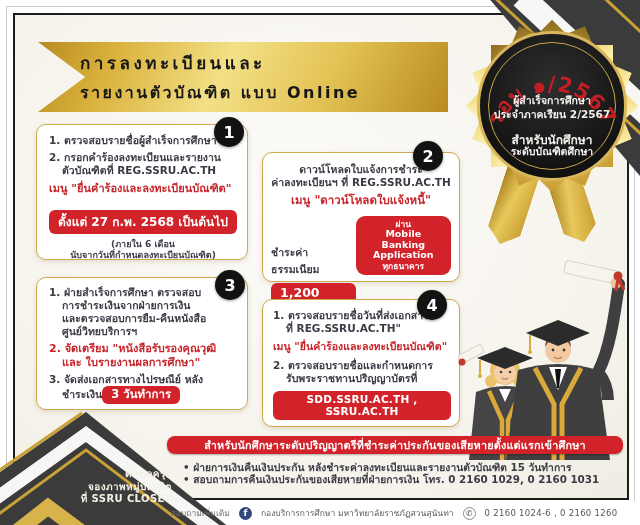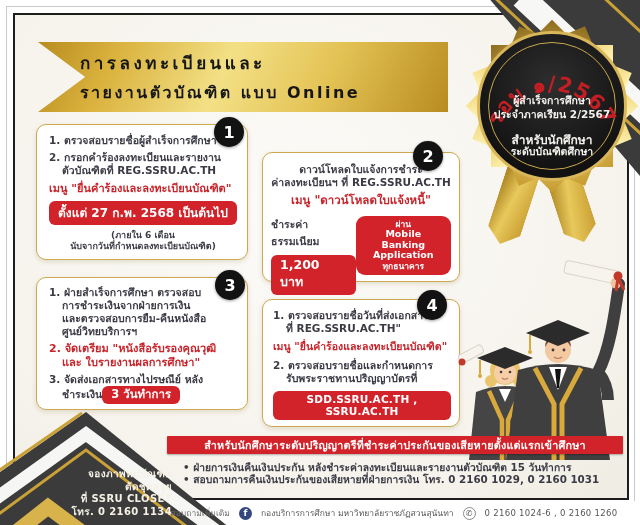--- a/index.html
+++ b/index.html
@@ -68,47 +68,47 @@
 
   .li { font-size:10.5px; font-weight:bold; line-height:13px; }
   .ind { padding-left:13px; }
   .red-text { color:#c8242b; font-weight:bold; font-size:11px; line-height:13.5px; }
   .red-pill { display:inline-block; background:#d2232a; color:#fff; font-weight:bold;
       padding:2px 9px 3px 9px; border-radius:6px; }
   .center { text-align:center; }
   .note { font-size:9px; font-weight:bold; line-height:11px; color:#3b3b46; }
 
   .box1 .menu { margin-top:5px; }
-  .box1 .pill-row { margin-top:5px; text-align:left; }
+  .box1 .pill-row { margin-top:14px; text-align:left; }
   .box1 .red-pill { font-size:12px; }
   .box1 .notes { margin-top:5px; }
 
   .box2 .top-lines { text-align:center; }
   .box2 .menu { text-align:center; margin-top:5px; font-size:11.5px; }
   .box2 .bottom-row { display:flex; margin-top:8px; align-items:flex-start; justify-content:space-between; }
-  .box2 .fee-label { font-size:10.5px; font-weight:bold; }
+  .box2 .fee-label { font-size:10.5px; font-weight:bold;margin-top:28px; }
   .box2 .red-pill { font-size:12.5px; margin-top:5px; }
   .mb-blob { background:#d2232a; color:#fff; border-radius:9px; padding:3px 7px 4px 7px; text-align:center;
       font-weight:bold; line-height:10.5px; }
   .mb-blob .s { font-size:8.5px; } .mb-blob .m { font-size:9.5px; }
 
   .box3 .item2 { margin-top:4px; }
   .box3 .item3 { margin-top:4px; }
   .box3 .red-pill { font-size:11.5px; }
 
   .box4 .menu { margin-top:5px; font-size:10.5px; }
   .box4 .item2 { margin-top:5px; }
   .box4 .pill-row { margin-top:6px; text-align:center; }
   .box4 .red-pill { font-size:10.5px; padding:2px 6px 3px 6px; letter-spacing:.2px; }
 
   
   .grads { position:absolute; left:458px; top:250px; width:182px; height:210px; z-index:5; }
 
   
-  .red-banner { position:absolute; left:167px; top:436px; width:456px; height:18px; background:#d2232a; border-radius:1px;
+  .red-banner { position:absolute; left:167px; top:436px; width:456px; height:18px; background:#d2232a; border-radius:8px;
       color:#fff; font-weight:bold; font-size:10.8px; display:flex; align-items:center; justify-content:center;
       z-index:7; box-shadow:0 1px 2px rgba(0,0,0,.3); letter-spacing:.2px; }
   .bullets { position:absolute; left:183px; top:461px; width:450px; z-index:7; }
   .bullets .b-item { font-size:10.3px; font-weight:bold; color:#3b3b46; line-height:12.3px; }
   .bullets .b-item::before { content:"•  "; }
 
   
   .footer { position:absolute; left:150px; right:2px; bottom:3px; height:18px; display:flex; align-items:center;
       justify-content:center; gap:9px; z-index:6; }
   .footer .ask { font-size:8.5px; color:#6d6d6d; }
@@ -264,24 +264,23 @@
 </svg>
 
 <svg class="bl-deco" viewBox="0 0 230 115">
   <path d="M0,62 L86,2 L230,118 L0,118 Z" fill="#3b3b3b"></path>
   <path d="M-12,94 L86,24 L234,134" stroke="#f6f6f4" stroke-width="13" fill="none"></path>
   <path d="M-12,112 L86,40 L220,142" stroke="#c9a136" stroke-width="3" fill="none"></path>
   <path d="M-6,64 L82,3" stroke="#c9a136" stroke-width="3"></path>
   <path d="M-22,152 L48,97 L122,152" stroke="#d8b24a" stroke-width="15" fill="none"></path>
 </svg>
 <div class="bl-text">
+  <div>ตัดชุดครุย</div>
   <div>จองภาพหมู่บัณฑิต</div>
-  <div>ตัดชุดครุย</div>
   <div>ที่ SSRU CLOSET</div>
-  <div>โทร. 0 2160 1134</div>
 </div>
 
 <div class="red-banner">สำหรับนักศึกษาระดับปริญญาตรีที่ชำระค่าประกันของเสียหายตั้งแต่แรกเข้าศึกษา</div>
 <div class="bullets">
   <div class="b-item">ฝ่ายการเงินคืนเงินประกัน หลังชำระค่าลงทะเบียนและรายงานตัวบัณฑิต 15 วันทำการ</div>
   <div class="b-item">สอบถามการคืนเงินประกันของเสียหายที่ฝ่ายการเงิน โทร. 0 2160 1029, 0 2160 1031</div>
 </div>
 
 <div class="footer">
   <span class="ask">สอบถามเพิ่มเติม</span>

